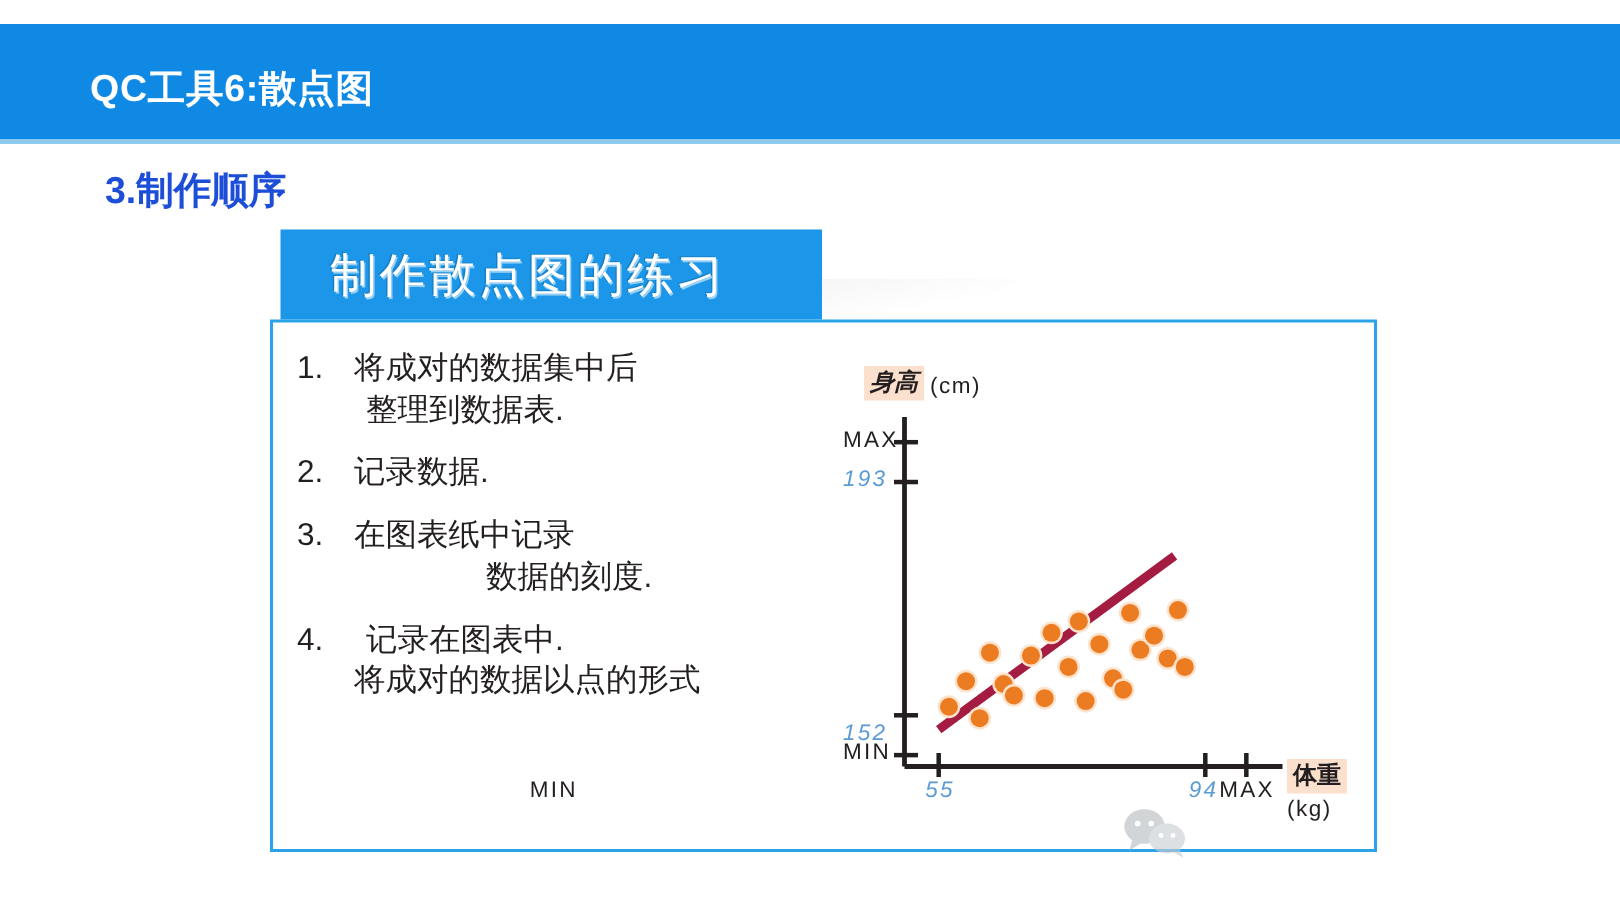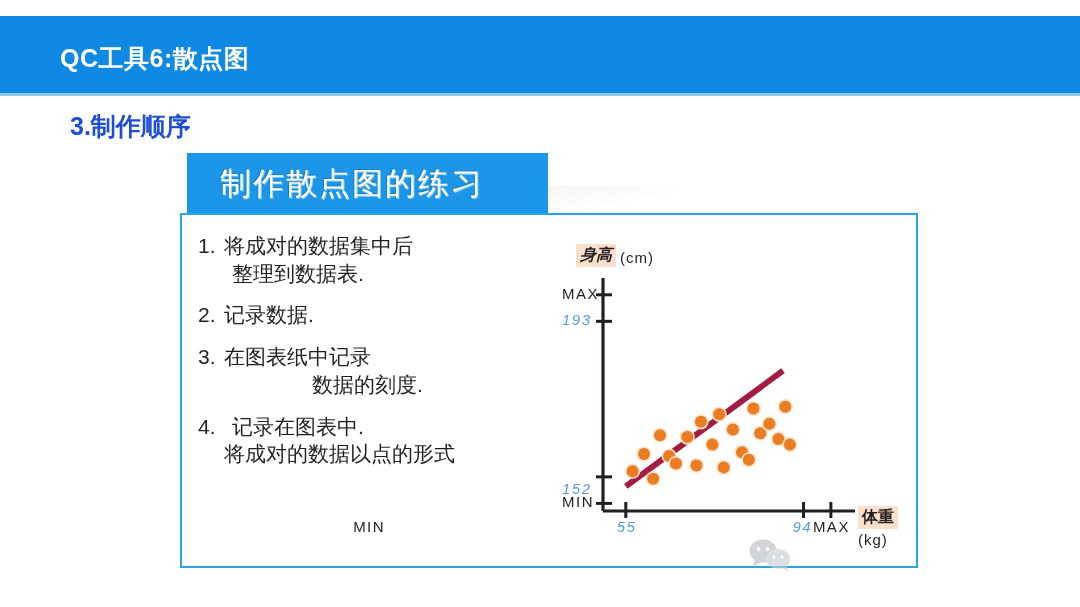--- a/index.html
+++ b/index.html
@@ -108,20 +108,21 @@
     display: flex;
     margin-bottom: 14px;
   }
   .step-num {
     width: 26px;
     flex: 0 0 26px;
     text-align: left;
   }
   .step-lines {
     flex: 1 1 auto;
+    margin-left: 12px;
   }
   .step-line {
     white-space: nowrap;
   }
   .step-line.indent-1 { padding-left: 8px; }
   .step-line.indent-2 { padding-left: 88px; }
 
   
   #chart {
     position: absolute;

